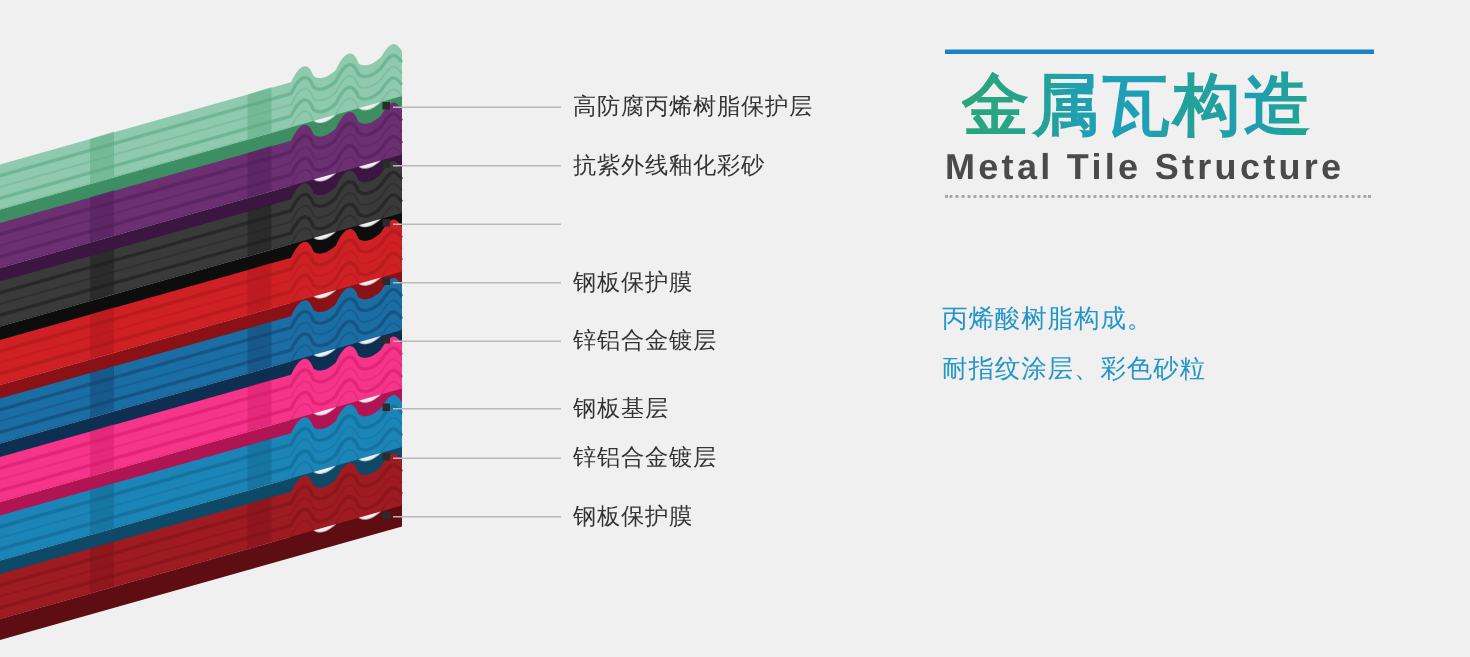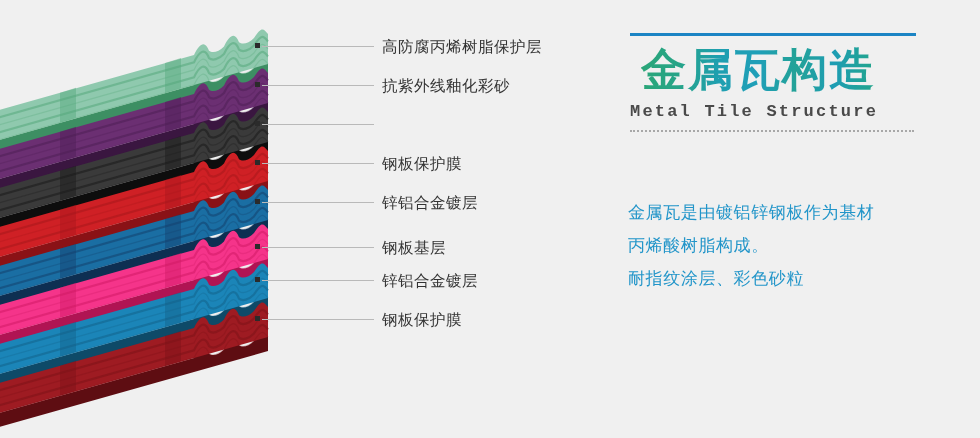--- a/index.html
+++ b/index.html
@@ -32,20 +32,21 @@
     left: 0; top: 0;
     width: 620px;
     height: 438px;
   }
   .callout {
     position: absolute;
     left: 0;
     width: 620px;
     height: 22px;
     display: block;
+    margin-top: 25px;
   }
   .leader {
     position: absolute;
     left: 262px;
     top: 10px;
     width: 112px;
     height: 1px;
     background: #b9b9b9;
   }
   .marker {
@@ -97,22 +98,22 @@
       #1f9fb8 50%, #23a297 66%, #1e9db4 82%, #22a58a 100%);
     -webkit-background-clip: text;
     background-clip: text;
     color: transparent;
     -webkit-text-fill-color: transparent;
   }
   .title-en {
     position: absolute;
     left: 2px;
     top: 98px;
-    font-family: Liberation Mono, monospace;
-    font-size: 17px;
+    font-family: Liberation Sans, sans-serif;
+    font-size: 24px;
     line-height: 28px;
     font-weight: bold;
     color: #4a4a4a;
     letter-spacing: 2.2px;
     white-space: nowrap;
   }
   .rule-dotted {
     position: absolute;
     left: 2px;
     top: 130px;
@@ -288,19 +289,18 @@
     </div>
 
   </div>
 
   <div class="panel">
     <div class="rule-top"></div>
     <div class="title-cn">金属瓦构造</div>
     <div class="title-en">Metal Tile Structure</div>
     <div class="rule-dotted"></div>
     <div class="para">
-      <div class="para-line">金属瓦是由镀铝锌钢板作为基材</div>
       <div class="para-line">丙烯酸树脂构成。</div>
       <div class="para-line">耐指纹涂层、彩色砂粒</div>
     </div>
   </div>
 
 </div>
 
 </body></html>

